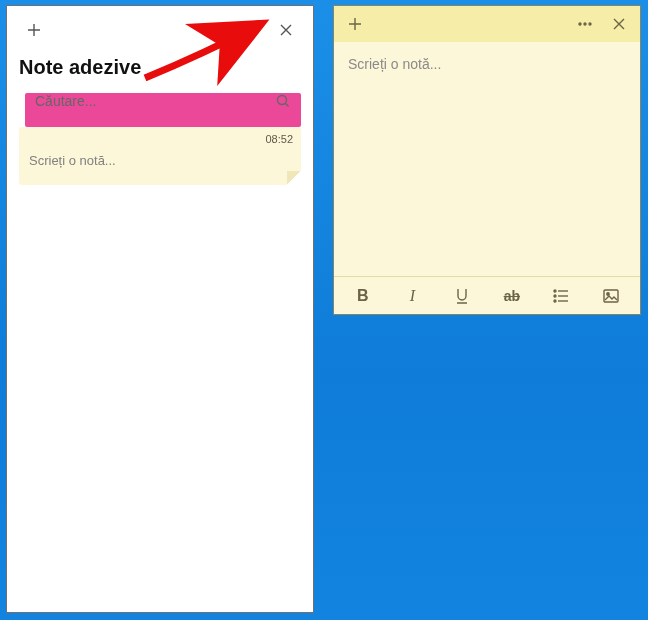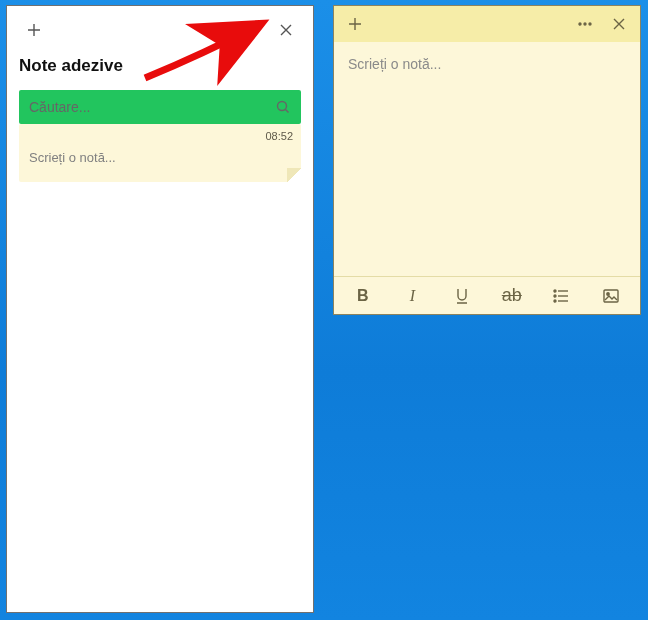--- a/index.html
+++ b/index.html
@@ -35,32 +35,33 @@
   .tb-left, .tb-right { display: flex; align-items: center; gap: 6px; }
   .tb-btn {
     width: 30px; height: 30px;
     display: flex; align-items: center; justify-content: center;
     color: #555;
     cursor: pointer;
     border-radius: 2px;
   }
   .tb-btn svg { width: 16px; height: 16px; stroke: #555; fill: none; stroke-width: 1.4; }
   .notes-title {
-    font-size: 17px;
+    font-size: 20px;
     font-weight: 700;
     color: #111;
     margin: 10px 0 14px 0;
   }
   .search-bar {
     display: flex;
-    align-items: center;
-    background: #22c55e;
+    align-items: flex-start;
+    background: #ec4899;
     height: 34px;
     padding: 0 10px;
     border-radius: 2px;
+    margin-left: 6px;
   }
   .search-input {
     flex: 1;
     border: none;
     background: transparent;
     font-size: 14px;
     color: #222;
     outline: none;
   }
   .search-input::placeholder { color: #666; }
@@ -227,21 +228,21 @@
   </div>
   <div class="sticky-toolbar">
     <div class="fmt-btn bold">B</div>
     <div class="fmt-btn italic">I</div>
     <div class="fmt-btn">
       <svg viewBox="0 0 18 18">
           <path d="M5 2v7a4 4 0 0 0 8 0V2M4 16h10"></path>
         </svg>
     </div>
     <div class="fmt-btn">
-      <span style="text-decoration:line-through;font-size:18px;">ab</span>
+      <span style="text-decoration:line-through;font-size:14px;font-weight:bold;">ab</span>
     </div>
     <div class="fmt-btn">
       <svg viewBox="0 0 18 18">
         <circle cx="3" cy="4" r="1" fill="#6b6445"></circle>
           <path d="M6 4h10"></path>
         <circle cx="3" cy="9" r="1" fill="#6b6445"></circle>
           <path d="M6 9h10"></path>
         <circle cx="3" cy="14" r="1" fill="#6b6445"></circle>
           <path d="M6 14h10"></path>
       </svg>

